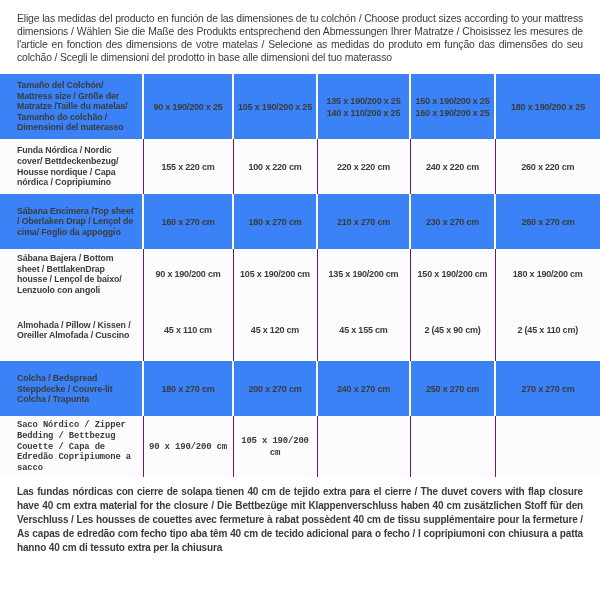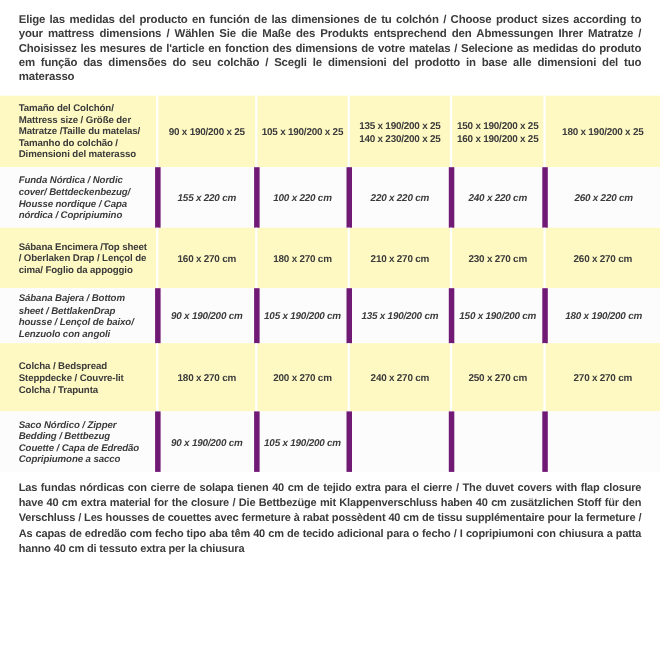--- a/index.html
+++ b/index.html
@@ -7,21 +7,21 @@
     width:600px;height:600px;
     background:#ffffff;
     font-family:"Liberation Sans", sans-serif;
     color:#3b3b3b;
     overflow:hidden;
   }
   .intro{
     margin:0;
     padding:12px 17px 0 17px;
     font-size:10.4px;
-    font-weight:bold;
+    font-weight:normal;
     line-height:13px;
     text-align:justify;
     letter-spacing:-0.15px;
   }
   table.size-table{
     width:600px;
     border-collapse:collapse;
     table-layout:fixed;
     margin-top:10px;
   }
@@ -40,24 +40,24 @@
     letter-spacing:-0.1px;
   }
   td.val{
     text-align:center;
     font-size:9px;
     line-height:12px;
     letter-spacing:-0.2px;
     white-space:pre-line;
     padding:2px 1px;
   }
-  tr.gray{background:#fef9c3;}
-  tr.lite{background:#fcfcfc;font-style:italic;}
+  tr.gray{background:#3b82f6;}
+  tr.lite{background:#fcfcfc;}
   tr.gray td + td{border-left:2px solid #ffffff;}
-  tr.lite td + td{border-left:5px solid #701a75;}
+  tr.lite td + td{border-left:1px solid #701a75;}
   tr:nth-child(1){height:65px;}
   tr:nth-child(2){height:55px;}
   tr:nth-child(3){height:55px;margin-left:47px;}
   tr:nth-child(4){height:44px;}
   tr:nth-child(5){height:62px;}
   tr:nth-child(6){height:55px;}
   tr:nth-child(7){height:55px;font-family:Liberation Mono, monospace;}
   tr:nth-child(8){height:57px;}
   .footer{
     margin:0;
@@ -82,21 +82,21 @@
       <col class="c3">
       <col class="c4">
       <col class="c5">
   </colgroup>
   <tbody>
     <tr class="gray">
       <td class="label">Tamaño del Colchón/ Mattress size / Größe der Matratze /Taille du matelas/ Tamanho do colchão / Dimensioni del materasso</td>
       <td class="val">90 x 190/200 x 25</td>
       <td class="val">105 x 190/200 x 25</td>
       <td class="val">135 x 190/200 x 25
-140 x 230/200 x 25</td>
+140 x 110/200 x 25</td>
       <td class="val">150 x 190/200 x 25
 160 x 190/200 x 25</td>
       <td class="val">180 x 190/200 x 25</td>
     </tr>
     <tr class="lite">
       <td class="label">Funda Nórdica / Nordic cover/ Bettdeckenbezug/ Housse nordique / Capa nórdica / Copripiumino</td>
       <td class="val">155 x 220 cm</td>
       <td class="val">100 x 220 cm</td>
       <td class="val">220 x 220 cm</td>
       <td class="val">240 x 220 cm</td>
@@ -111,20 +111,28 @@
       <td class="val">260 x 270 cm</td>
     </tr>
     <tr class="lite">
       <td class="label">Sábana Bajera / Bottom sheet / BettlakenDrap housse / Lençol de baixo/ Lenzuolo con angoli</td>
       <td class="val">90 x 190/200 cm</td>
       <td class="val">105 x 190/200 cm</td>
       <td class="val">135 x 190/200 cm</td>
       <td class="val">150 x 190/200 cm</td>
       <td class="val">180 x 190/200 cm</td>
     </tr>
+    <tr class="lite">
+      <td class="label">Almohada / Pillow / Kissen / Oreiller Almofada / Cuscino</td>
+      <td class="val">45 x 110 cm</td>
+      <td class="val">45 x 120 cm</td>
+      <td class="val">45 x 155 cm</td>
+      <td class="val">2 (45 x 90 cm)</td>
+      <td class="val">2 (45 x 110 cm)</td>
+    </tr>
     <tr class="gray">
       <td class="label">Colcha / Bedspread Steppdecke / Couvre-lit Colcha / Trapunta</td>
       <td class="val">180 x 270 cm</td>
       <td class="val">200 x 270 cm</td>
       <td class="val">240 x 270 cm</td>
       <td class="val">250 x 270 cm</td>
       <td class="val">270 x 270 cm</td>
     </tr>
     <tr class="lite">
       <td class="label">Saco Nórdico / Zipper Bedding / Bettbezug Couette / Capa de Edredão Copripiumone a sacco</td>

